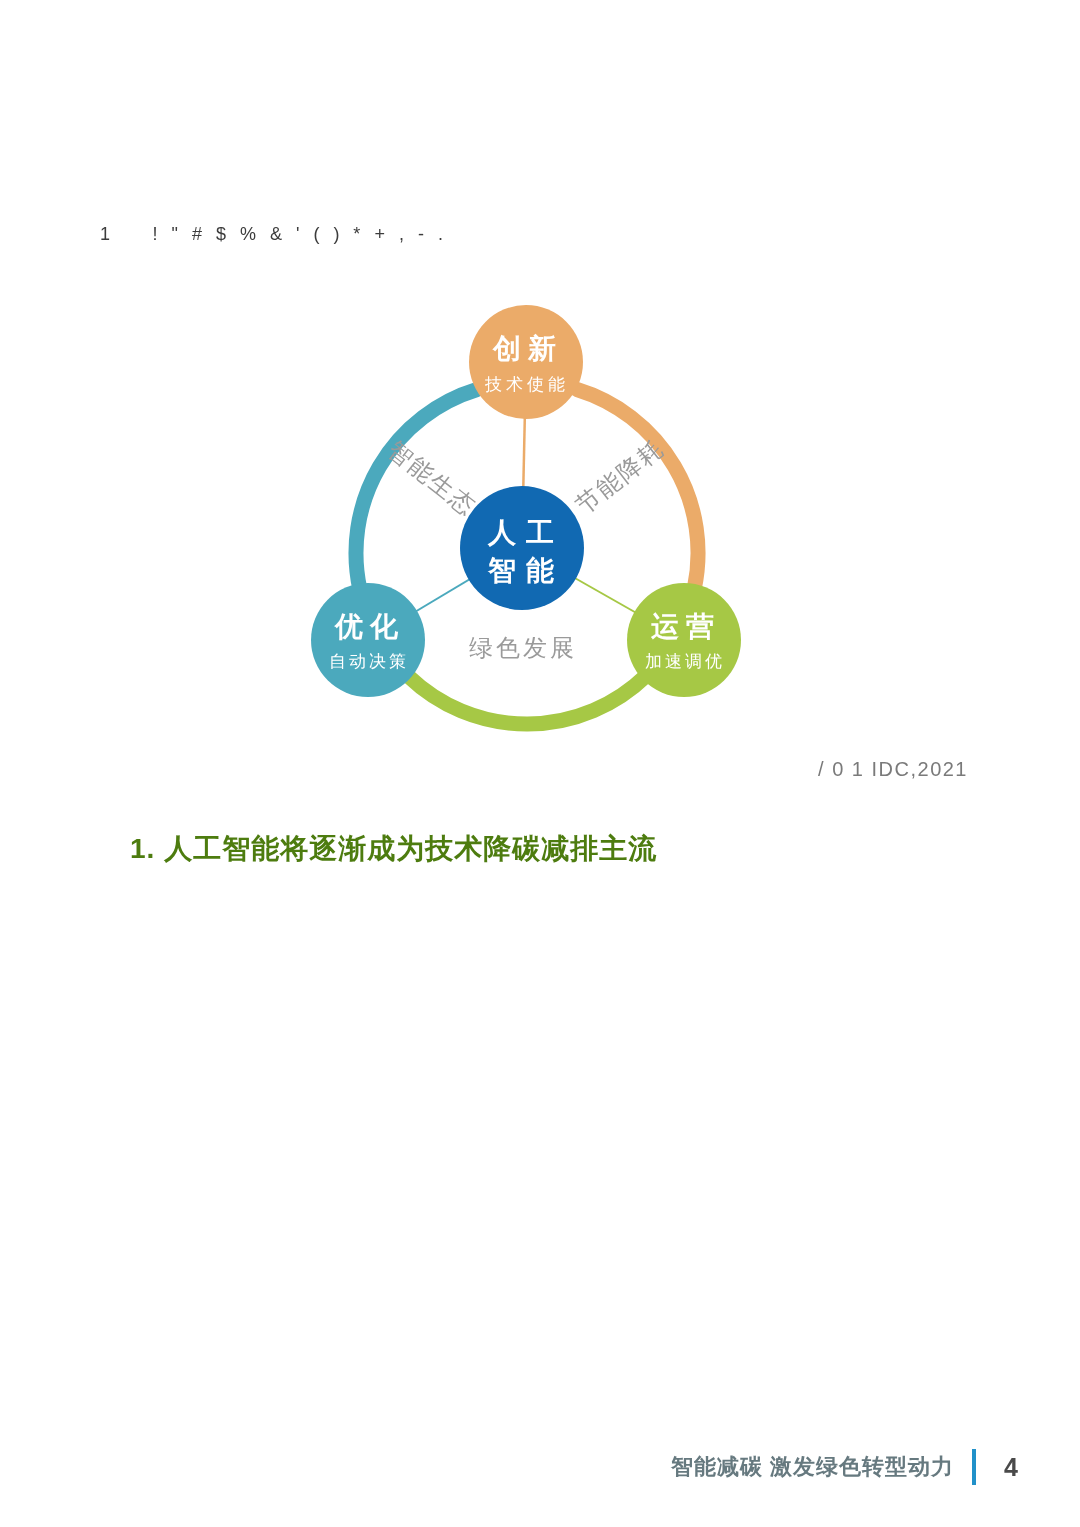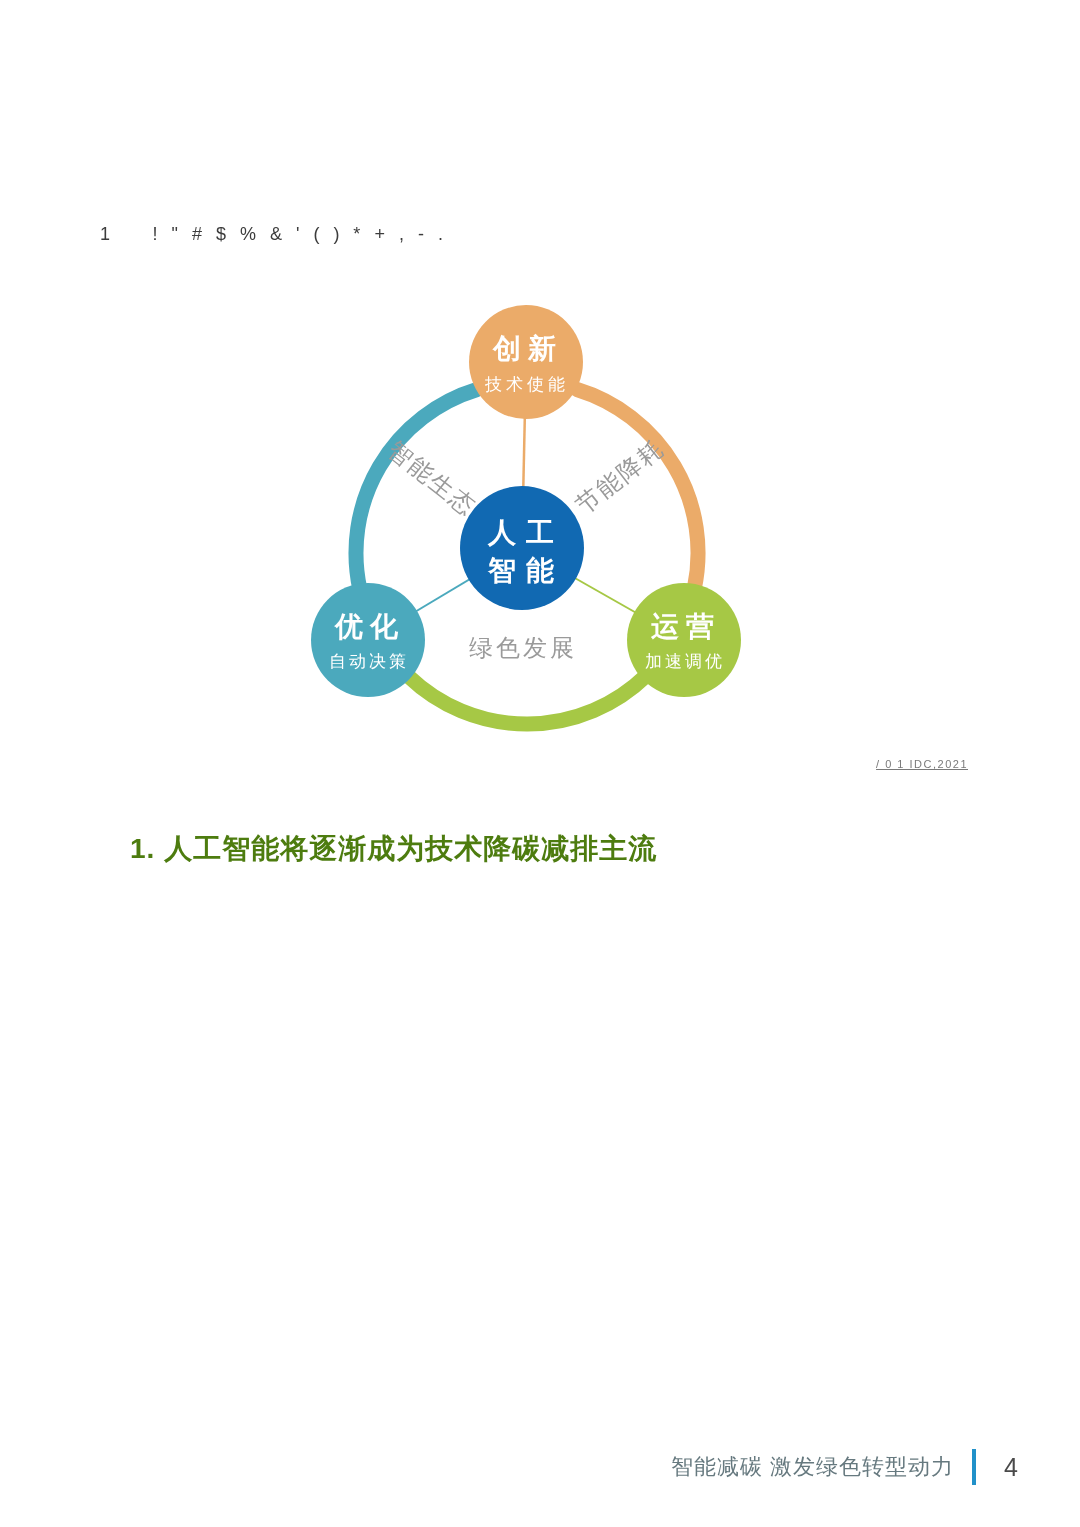--- a/index.html
+++ b/index.html
@@ -16,40 +16,40 @@
   }
 
   .diagram { position:absolute; left:300px; top:295px; width:450px; height:445px; }
   .diagram svg { display:block; width:450px; height:445px; }
   .diagram text { font-family:"Liberation Sans", sans-serif; }
   .node-title { fill:#ffffff; font-weight:bold; }
   .node-sub   { fill:#ffffff; }
 
   .source-caption {
     position:absolute; top:758px; right:112px;
-    font-size:11px; color:#7a7a7a; letter-spacing:1.5px; white-space:pre;text-decoration:underline;
+    font-size:20px; color:#7a7a7a; letter-spacing:1.5px; white-space:pre;
   }
 
   .heading {
     position:absolute; left:130px; top:830px; width:860px;
     font-size:28px; font-weight:bold; color:#4d7c0f; letter-spacing:1px;
   }
 
   .para {
     position:absolute; left:128px; width:858px;
     font-size:23px; line-height:45px; color:#333;
     text-align:justify; text-justify:inter-character;
   }
   .para-1 { top:893px; }
   .para-2 { top:1128px; }
   .para b { font-weight:bold; color:#1d1d1d; }
 
   .footer {
     position:absolute; top:1446px; right:62px; height:42px;
-    display:flex; align-items:center;
+    display:flex; align-items:center;font-weight:bold;
   }
   .footer-tagline { font-size:22px; color:#66797f; letter-spacing:1px; margin-right:18px; }
   .footer-bar { width:4px; height:36px; background:#2191C9; margin-right:28px; }
   .footer-page { font-size:25px; color:#4a4a4a; }
 </style>
 </head>
 <body>
 
 <div class="page">
 

